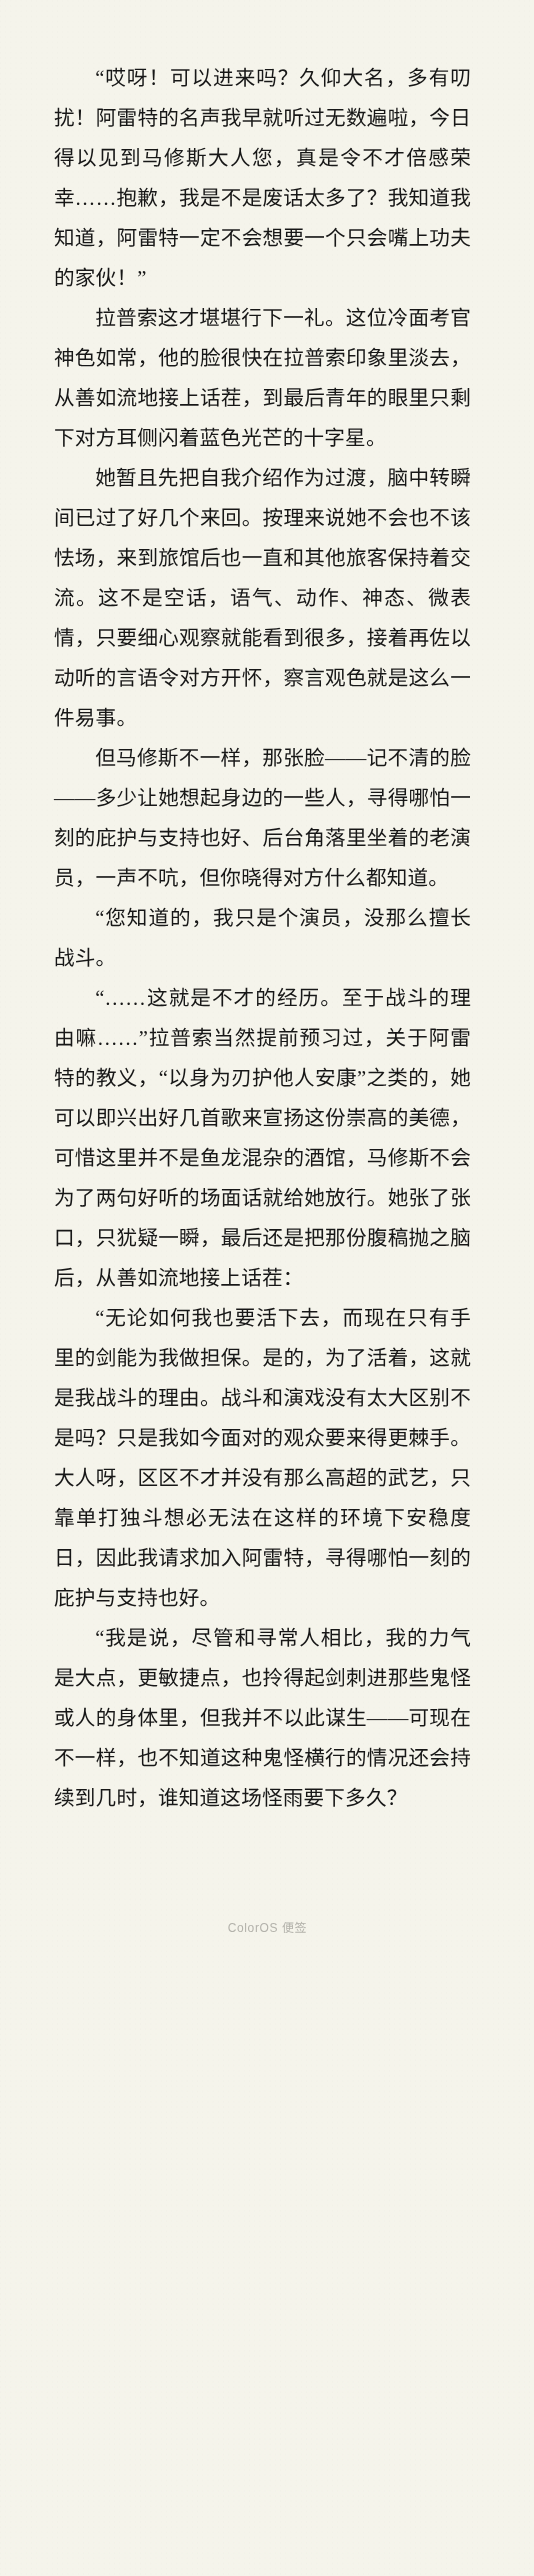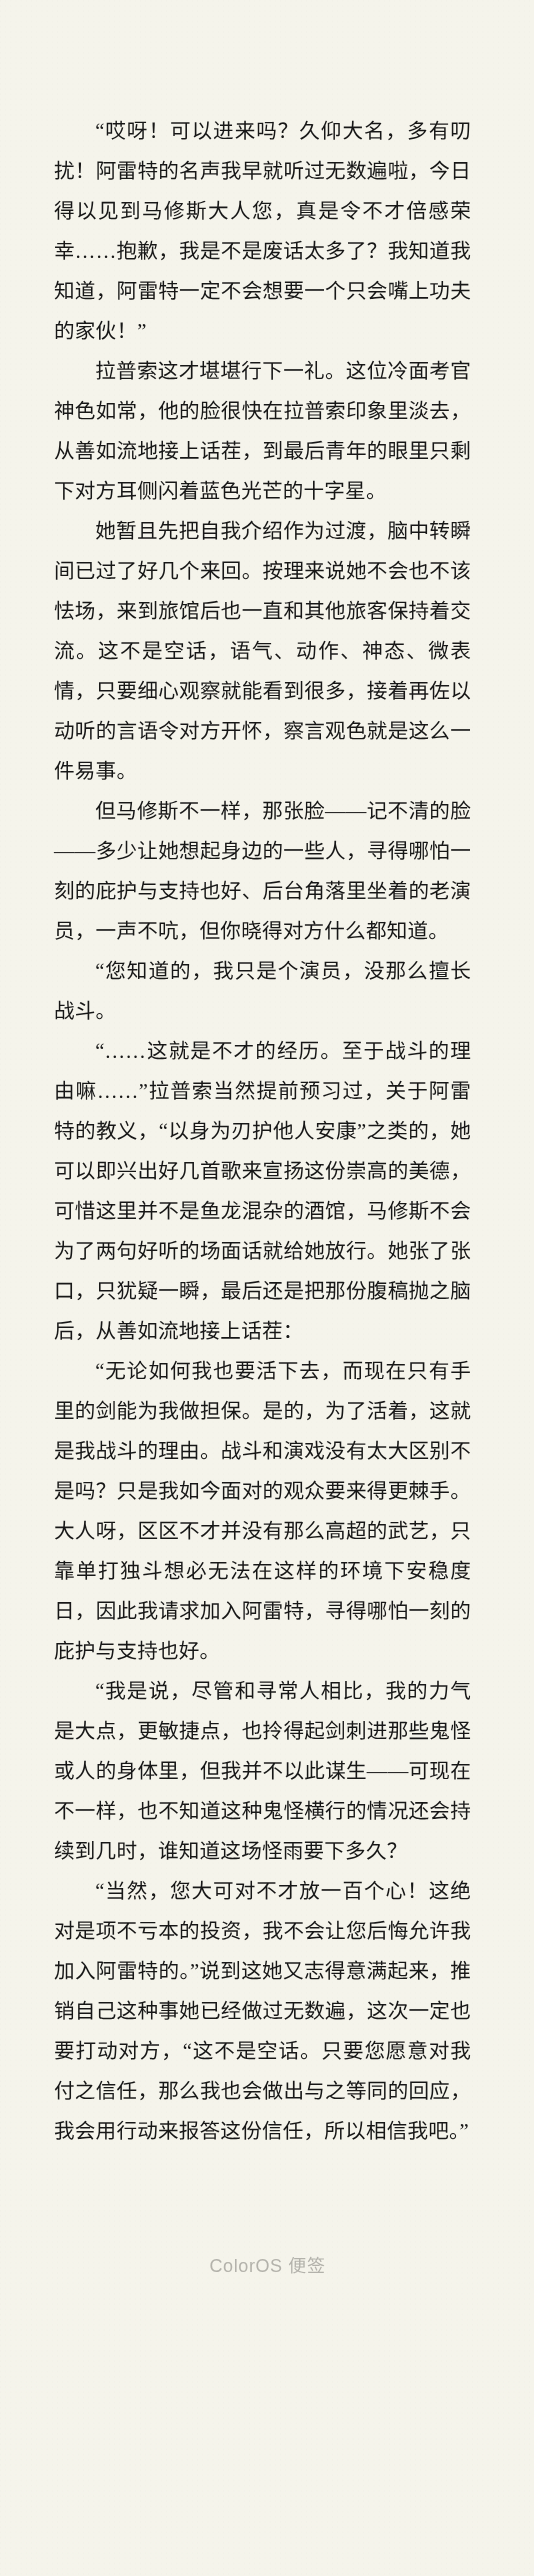--- a/index.html
+++ b/index.html
@@ -25,55 +25,54 @@
   }
   .page{
     width:535px;
     height:2576px;
     display:flex;
     flex-direction:column;
   }
   .note-body{
     width:417px;
     margin-left:54px;
-    padding-top:111px;
+    padding-top:58px;
     font-size:20.6px;
     line-height:40px;
     text-align:justify;
     text-justify:inter-ideograph;
     letter-spacing:0.2px;
   }
   .note-body p{
     text-indent:2em;
     margin:0;
     word-break:break-all;
   }
   .watermark{
     width:535px;
     text-align:center;
     margin-top:100px;
     font-family:"Liberation Sans","DejaVu Sans",sans-serif;
-    font-size:18px;
+    font-size:12px;
     color:var(--watermark);
     letter-spacing:0.6px;
   }
 </style>
 </head>
 <body>
 
 <div class="page">
   <main class="note-body">
       <p>“哎呀！可以进来吗？久仰大名，多有叨扰！阿雷特的名声我早就听过无数遍啦，今日得以见到马修斯大人您，真是令不才倍感荣幸……抱歉，我是不是废话太多了？我知道我知道，阿雷特一定不会想要一个只会嘴上功夫的家伙！”</p>
       <p>拉普索这才堪堪行下一礼。这位冷面考官神色如常，他的脸很快在拉普索印象里淡去，从善如流地接上话茬，到最后青年的眼里只剩下对方耳侧闪着蓝色光芒的十字星。</p>
       <p>她暂且先把自我介绍作为过渡，脑中转瞬间已过了好几个来回。按理来说她不会也不该怯场，来到旅馆后也一直和其他旅客保持着交流。这不是空话，语气、动作、神态、微表情，只要细心观察就能看到很多，接着再佐以动听的言语令对方开怀，察言观色就是这么一件易事。</p>
       <p>但马修斯不一样，那张脸——记不清的脸——多少让她想起身边的一些人，寻得哪怕一刻的庇护与支持也好、后台角落里坐着的老演员，一声不吭，但你晓得对方什么都知道。</p>
       <p>“您知道的，我只是个演员，没那么擅长战斗。</p>
       <p>“……这就是不才的经历。至于战斗的理由嘛……”拉普索当然提前预习过，关于阿雷特的教义，“以身为刃护他人安康”之类的，她可以即兴出好几首歌来宣扬这份崇高的美德，可惜这里并不是鱼龙混杂的酒馆，马修斯不会为了两句好听的场面话就给她放行。她张了张口，只犹疑一瞬，最后还是把那份腹稿抛之脑后，从善如流地接上话茬：</p>
       <p>“无论如何我也要活下去，而现在只有手里的剑能为我做担保。是的，为了活着，这就是我战斗的理由。战斗和演戏没有太大区别不是吗？只是我如今面对的观众要来得更棘手。大人呀，区区不才并没有那么高超的武艺，只靠单打独斗想必无法在这样的环境下安稳度日，因此我请求加入阿雷特，寻得哪怕一刻的庇护与支持也好。</p>
       <p>“我是说，尽管和寻常人相比，我的力气是大点，更敏捷点，也拎得起剑刺进那些鬼怪或人的身体里，但我并不以此谋生——可现在不一样，也不知道这种鬼怪横行的情况还会持续到几时，谁知道这场怪雨要下多久？</p>
-      <p>“当然，您大可对不才放一百个心！这绝对是项不亏本的投资，我不会让您后悔允许我加入阿雷特的。”说到这她又志得意满起来，推销自己这种事她已经做过无数遍，这次一定也要打动对方，“这不是空话。只要您愿意对我付之信任，那么我也会做出与之等同的回应，我会用行动来报答这份信任，所以相信我吧。”</p>
     </main>
 
   <footer class="watermark">
     <span>ColorOS 便签</span>
   </footer>
 </div>
 
 
 </body></html>

